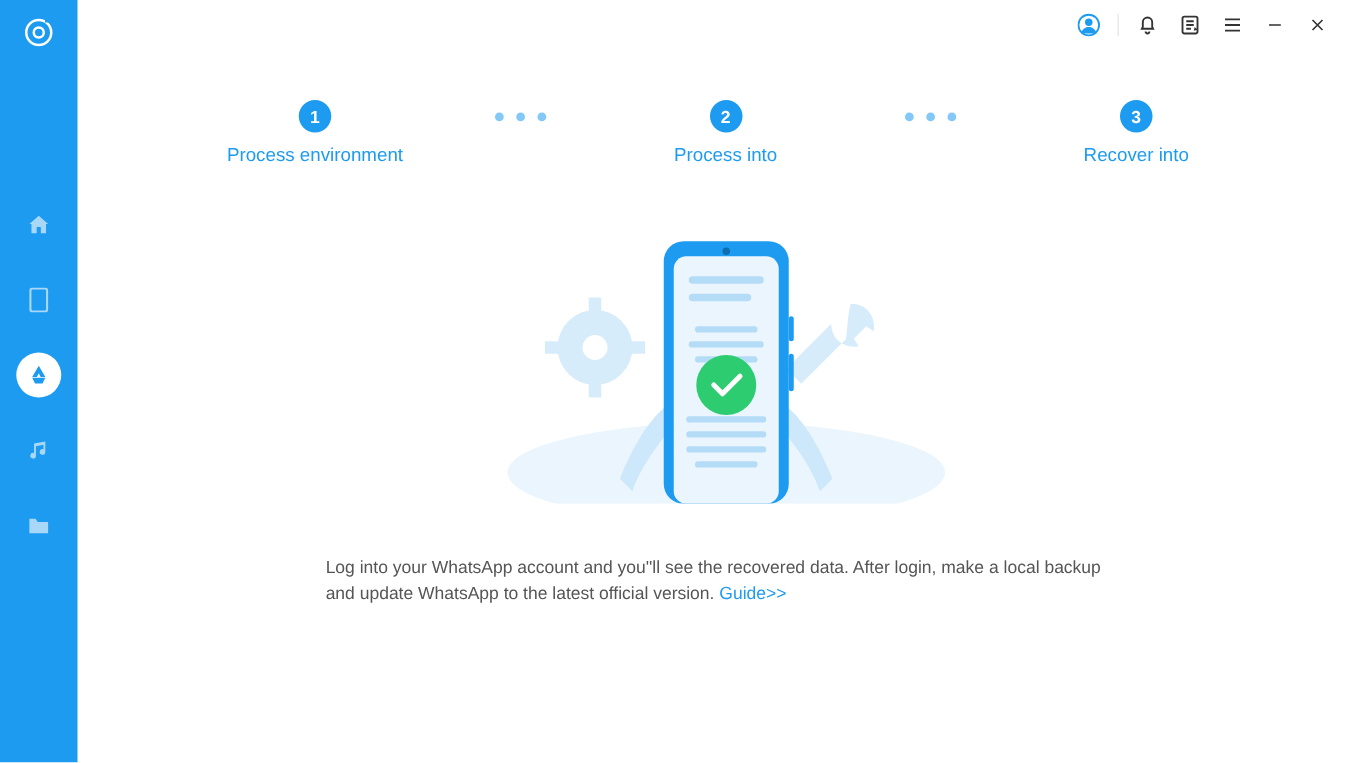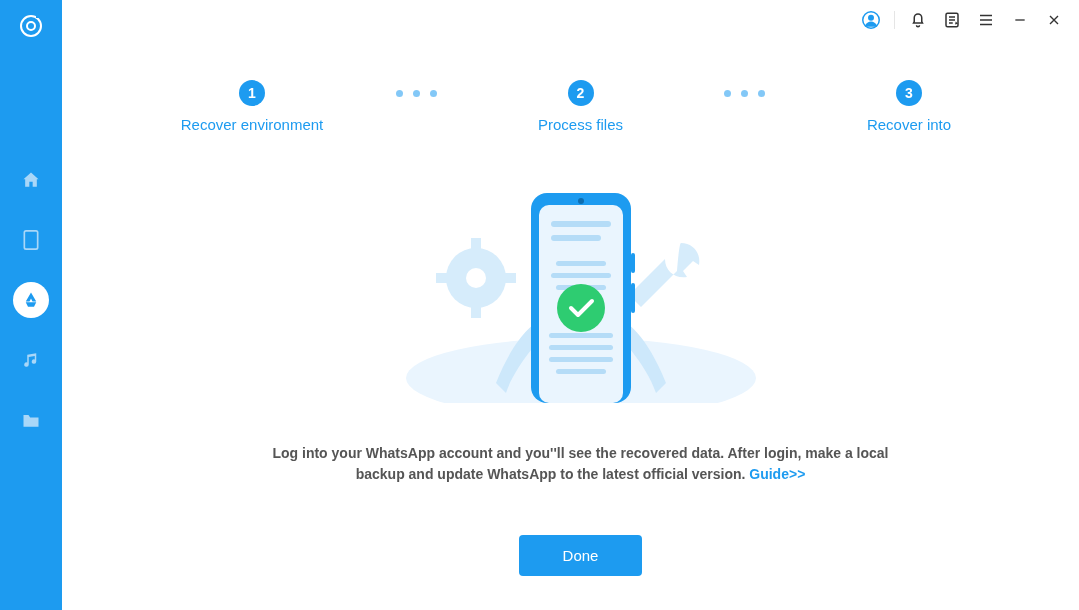--- a/index.html
+++ b/index.html
@@ -15,21 +15,21 @@
   .titlebar .divider { width: 1px; height: 18px; background: #e5e5e5; margin: 0 10px; }
   .titlebar .tb-icon { width: 18px; height: 18px; display:flex; align-items:center; justify-content:center; cursor: pointer; }
   .content { flex: 1; padding: 30px 80px 30px 100px; display: flex; flex-direction: column; align-items: center; }
   .steps { width: 100%; display: flex; align-items: flex-start; justify-content: space-between; margin-top: 10px; }
   .step { display: flex; flex-direction: column; align-items: center; width: 180px; }
   .step .circle { width: 26px; height: 26px; border-radius: 50%; background: #1d9bf0; color: #fff; font-size: 14px; font-weight: 600; display:flex; align-items:center; justify-content:center; margin-bottom: 10px; }
   .step .label { color: #1d9bf0; font-size: 15px; }
   .dots { display: flex; gap: 10px; margin-top: 10px; }
   .dots span { width: 7px; height: 7px; border-radius: 50%; background: #1d9bf0; opacity: 0.55; }
   .illustration { margin-top: 50px; width: 360px; height: 220px; position: relative; display:flex; justify-content:center; overflow:hidden; }
-  .instruction { margin-top: 40px; text-align: center; font-size: 14px; color: #555; max-width: 640px; line-height: 1.5; font-weight: bold; }
+  .instruction { margin-top: 40px; font-size: 14px; color: #555; max-width: 640px; line-height: 1.5; }
   .instruction a { color: #1d9bf0; text-decoration: none; cursor: pointer; }
   .done-btn { margin-top: 50px; background: #1d9bf0; color: #fff; border: none; padding: 12px 44px; font-size: 15px; border-radius: 4px; cursor: pointer; }
 </style>
 </head>
 <body>
 
 <div class="app">
 
   <div class="sidebar">
     <div class="logo">
@@ -105,30 +105,30 @@
             </svg>
         </div>
       </div>
     </div>
 
     <div class="content">
 
       <div class="steps">
         <div class="step">
           <div class="circle">1</div>
-          <div class="label">Recover environment</div>
+          <div class="label">Process environment</div>
         </div>
         <div class="dots">
             <span></span>
             <span></span>
             <span></span>
           </div>
         <div class="step">
           <div class="circle">2</div>
-          <div class="label">Process files</div>
+          <div class="label">Process into</div>
         </div>
         <div class="dots">
             <span></span>
             <span></span>
             <span></span>
           </div>
         <div class="step">
           <div class="circle">3</div>
           <div class="label">Recover into</div>
         </div>
@@ -174,16 +174,15 @@
 
           <circle cx="180" cy="125" r="24" fill="#2ecc71"></circle>
           <path d="M170 125l7 7 14-14" stroke="#fff" stroke-width="4" fill="none" stroke-linecap="round" stroke-linejoin="round"></path>
         </svg>
       </div>
 
       <div class="instruction">
         <span>Log into your WhatsApp account and you''ll see the recovered data. After login, make a local backup and update WhatsApp to the latest official version. </span><a>Guide&gt;&gt;</a>
       </div>
 
-      <button class="done-btn">Done</button>
     </div>
   </div>
 </div>
 
 </body></html>

